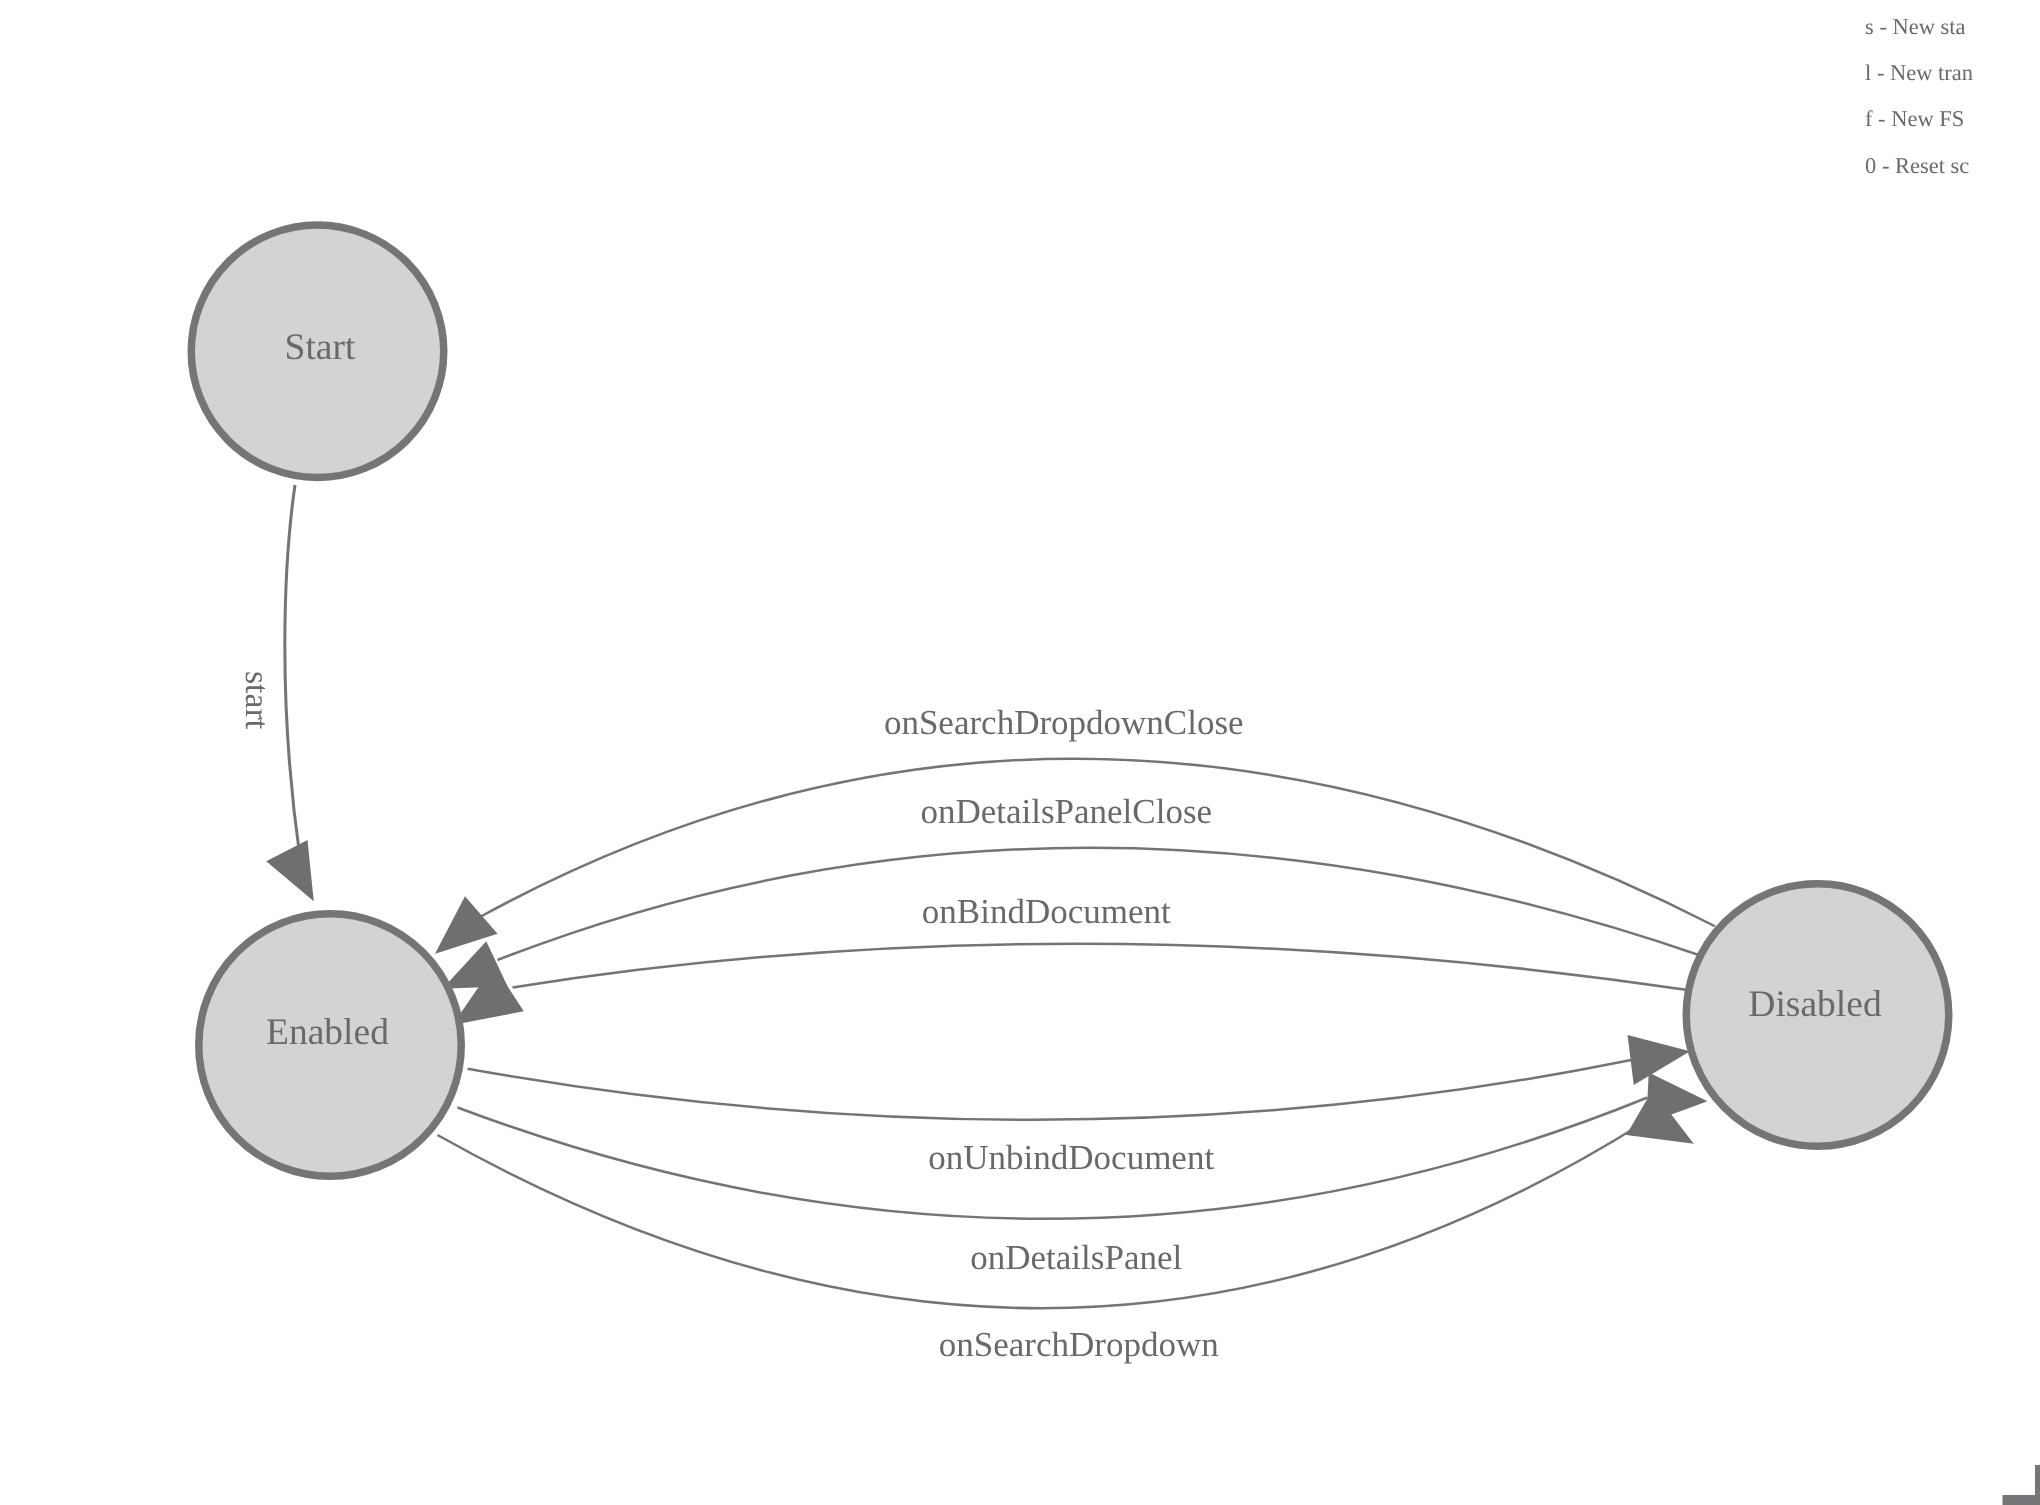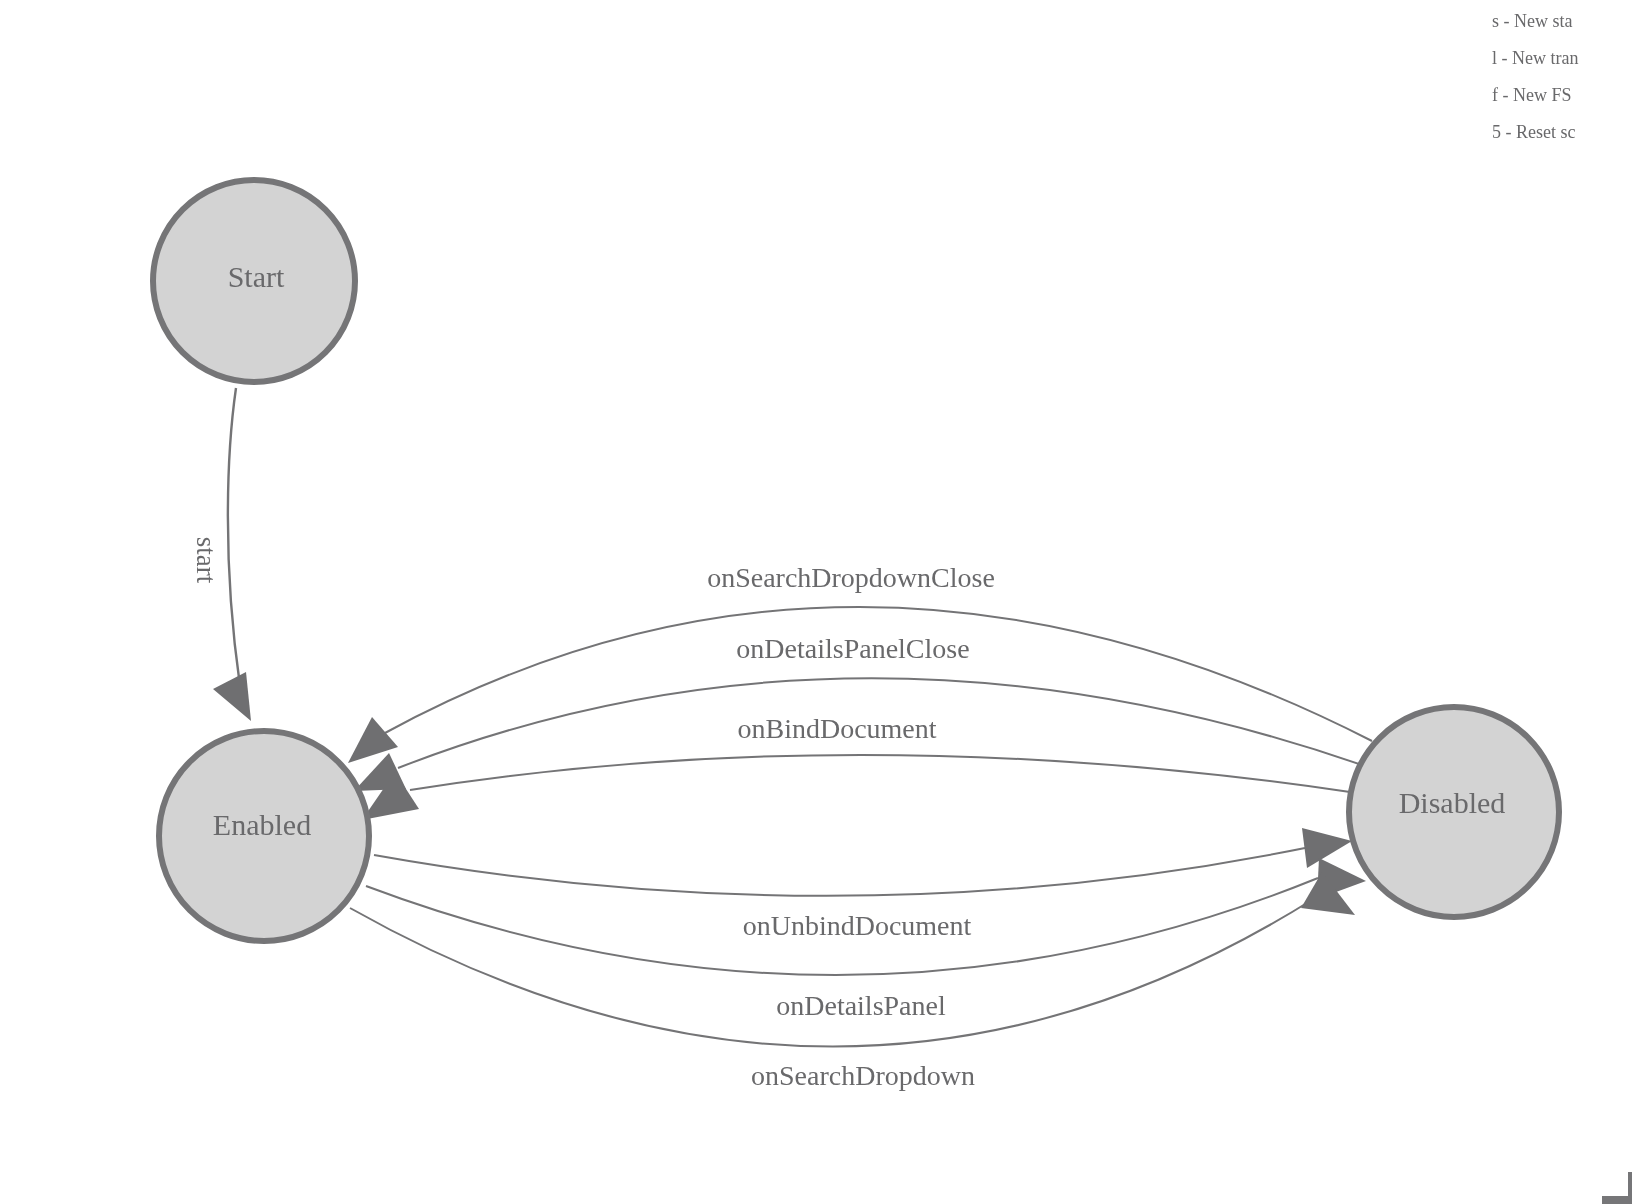--- a/index.html
+++ b/index.html
@@ -148,19 +148,19 @@
     <g>
       <circle class="state-circle" cx="1454" cy="812" r="105"></circle>
       <text class="state-label" x="1452" y="813">Disabled</text>
     </g>
   </svg>
 
   <div class="legend">
     <div>s - New sta</div>
     <div>l - New tran</div>
     <div>f - New FS</div>
-    <div>5 - Reset sc</div>
+    <div>0 - Reset sc</div>
   </div>
 
   <div class="corner-v"></div>
   <div class="corner-h"></div>
 
 </div>
 
 </body></html>

